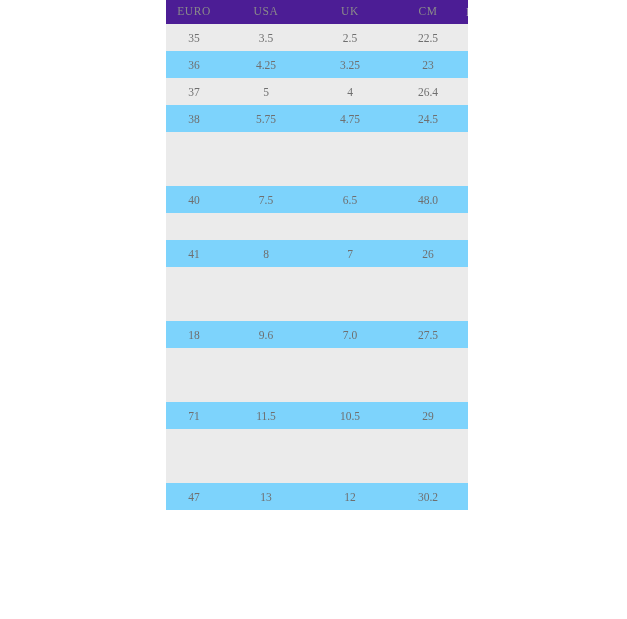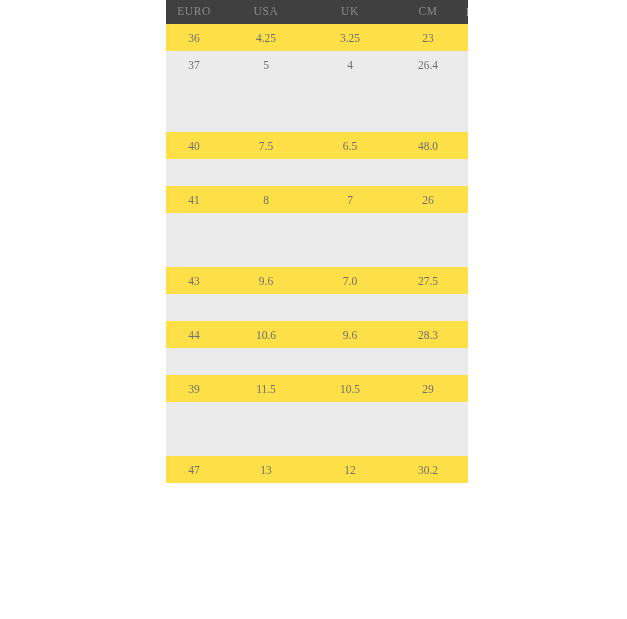--- a/index.html
+++ b/index.html
@@ -36,37 +36,37 @@
   col.c-x    { width: 2px; }
 
   thead th {
     font-family: "Liberation Serif", "DejaVu Serif", serif;
     font-size: 11.5px;
     font-weight: normal;
     color: #8a8a8a;
     letter-spacing: 0.6px;
     text-align: center;
     padding: 5px 0 7px 0;
-    background: #404040;
+    background: #4c1d95;
     white-space: nowrap;
   }
 
   tbody td {
     font-family: "Liberation Serif", "DejaVu Serif", serif;
     font-size: 11.5px;
     color: #6f6f6f;
     text-align: center;
     height: 27px;
     padding: 0;
     vertical-align: middle;
     white-space: nowrap;
   }
 
   tbody tr.shaded td { background: #ebebeb; }
-  tbody tr.plain  td { background: #fde047; }
+  tbody tr.plain  td { background: #7dd3fc; }
 
   
   tbody tr.spacer td { height: 27px; }
 
   
   .clip-col {
     position: relative;
     overflow: hidden;
   }
   .clip-col span {
@@ -97,34 +97,48 @@
         <th>EURO</th>
         <th>USA</th>
         <th>UK</th>
         <th>CM</th>
         <th class="clip-col">
           <span>I</span>
         </th>
       </tr>
     </thead>
     <tbody id="table-body">
+        <tr class="shaded">
+          <td>35</td>
+          <td>3.5</td>
+          <td>2.5</td>
+          <td>22.5</td>
+          <td></td>
+        </tr>
         <tr class="plain">
           <td>36</td>
           <td>4.25</td>
           <td>3.25</td>
           <td>23</td>
           <td></td>
         </tr>
         <tr class="shaded">
           <td>37</td>
           <td>5</td>
           <td>4</td>
           <td>26.4</td>
           <td></td>
         </tr>
+        <tr class="plain">
+          <td>38</td>
+          <td>5.75</td>
+          <td>4.75</td>
+          <td>24.5</td>
+          <td></td>
+        </tr>
         <tr class="shaded spacer">
           <td></td>
           <td></td>
           <td></td>
           <td></td>
           <td></td>
         </tr>
         <tr class="shaded spacer">
           <td></td>
           <td></td>
@@ -161,49 +175,42 @@
           <td></td>
         </tr>
         <tr class="shaded spacer">
           <td></td>
           <td></td>
           <td></td>
           <td></td>
           <td></td>
         </tr>
         <tr class="plain">
-          <td>43</td>
+          <td>18</td>
           <td>9.6</td>
           <td>7.0</td>
           <td>27.5</td>
           <td></td>
         </tr>
         <tr class="shaded spacer">
           <td></td>
           <td></td>
           <td></td>
           <td></td>
           <td></td>
         </tr>
-        <tr class="plain">
-          <td>44</td>
-          <td>10.6</td>
-          <td>9.6</td>
-          <td>28.3</td>
-          <td></td>
-        </tr>
-        <tr class="shaded spacer">
-          <td></td>
-          <td></td>
-          <td></td>
-          <td></td>
-          <td></td>
-        </tr>
-        <tr class="plain">
-          <td>39</td>
+        <tr class="shaded spacer">
+          <td></td>
+          <td></td>
+          <td></td>
+          <td></td>
+          <td></td>
+        </tr>
+        <tr class="plain">
+          <td>71</td>
           <td>11.5</td>
           <td>10.5</td>
           <td>29</td>
           <td></td>
         </tr>
         <tr class="shaded spacer">
           <td></td>
           <td></td>
           <td></td>
           <td></td>

